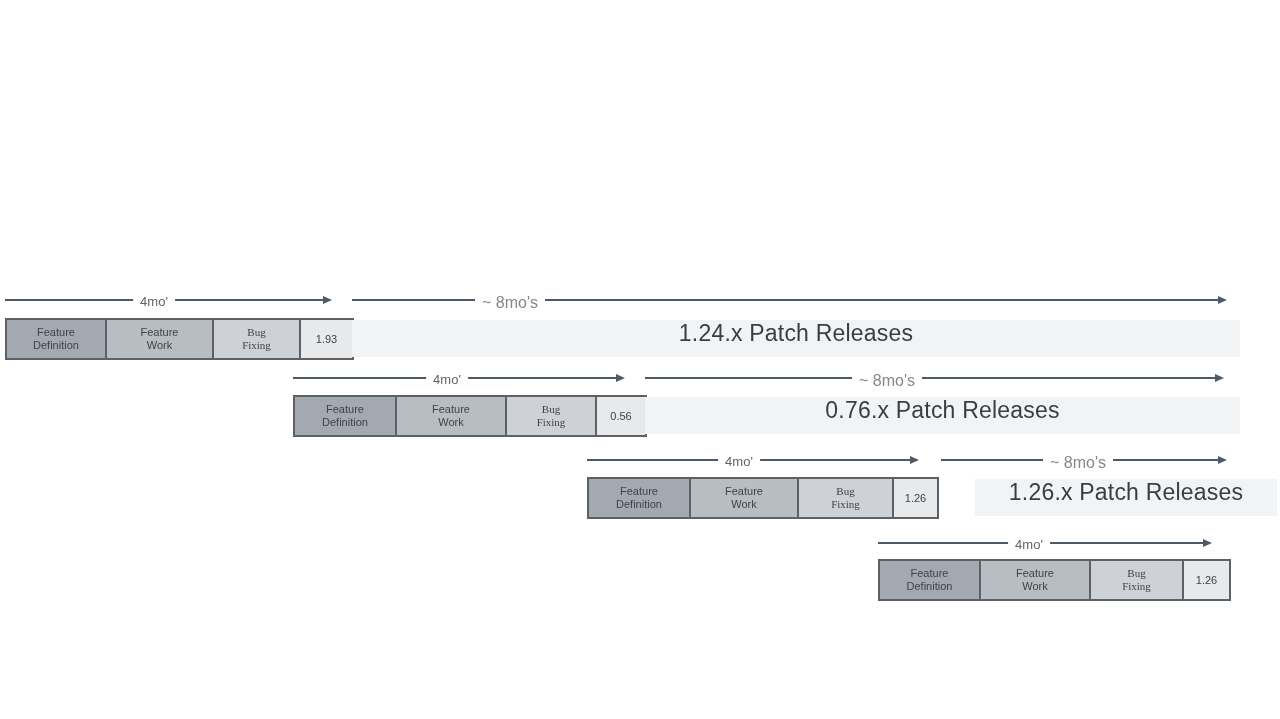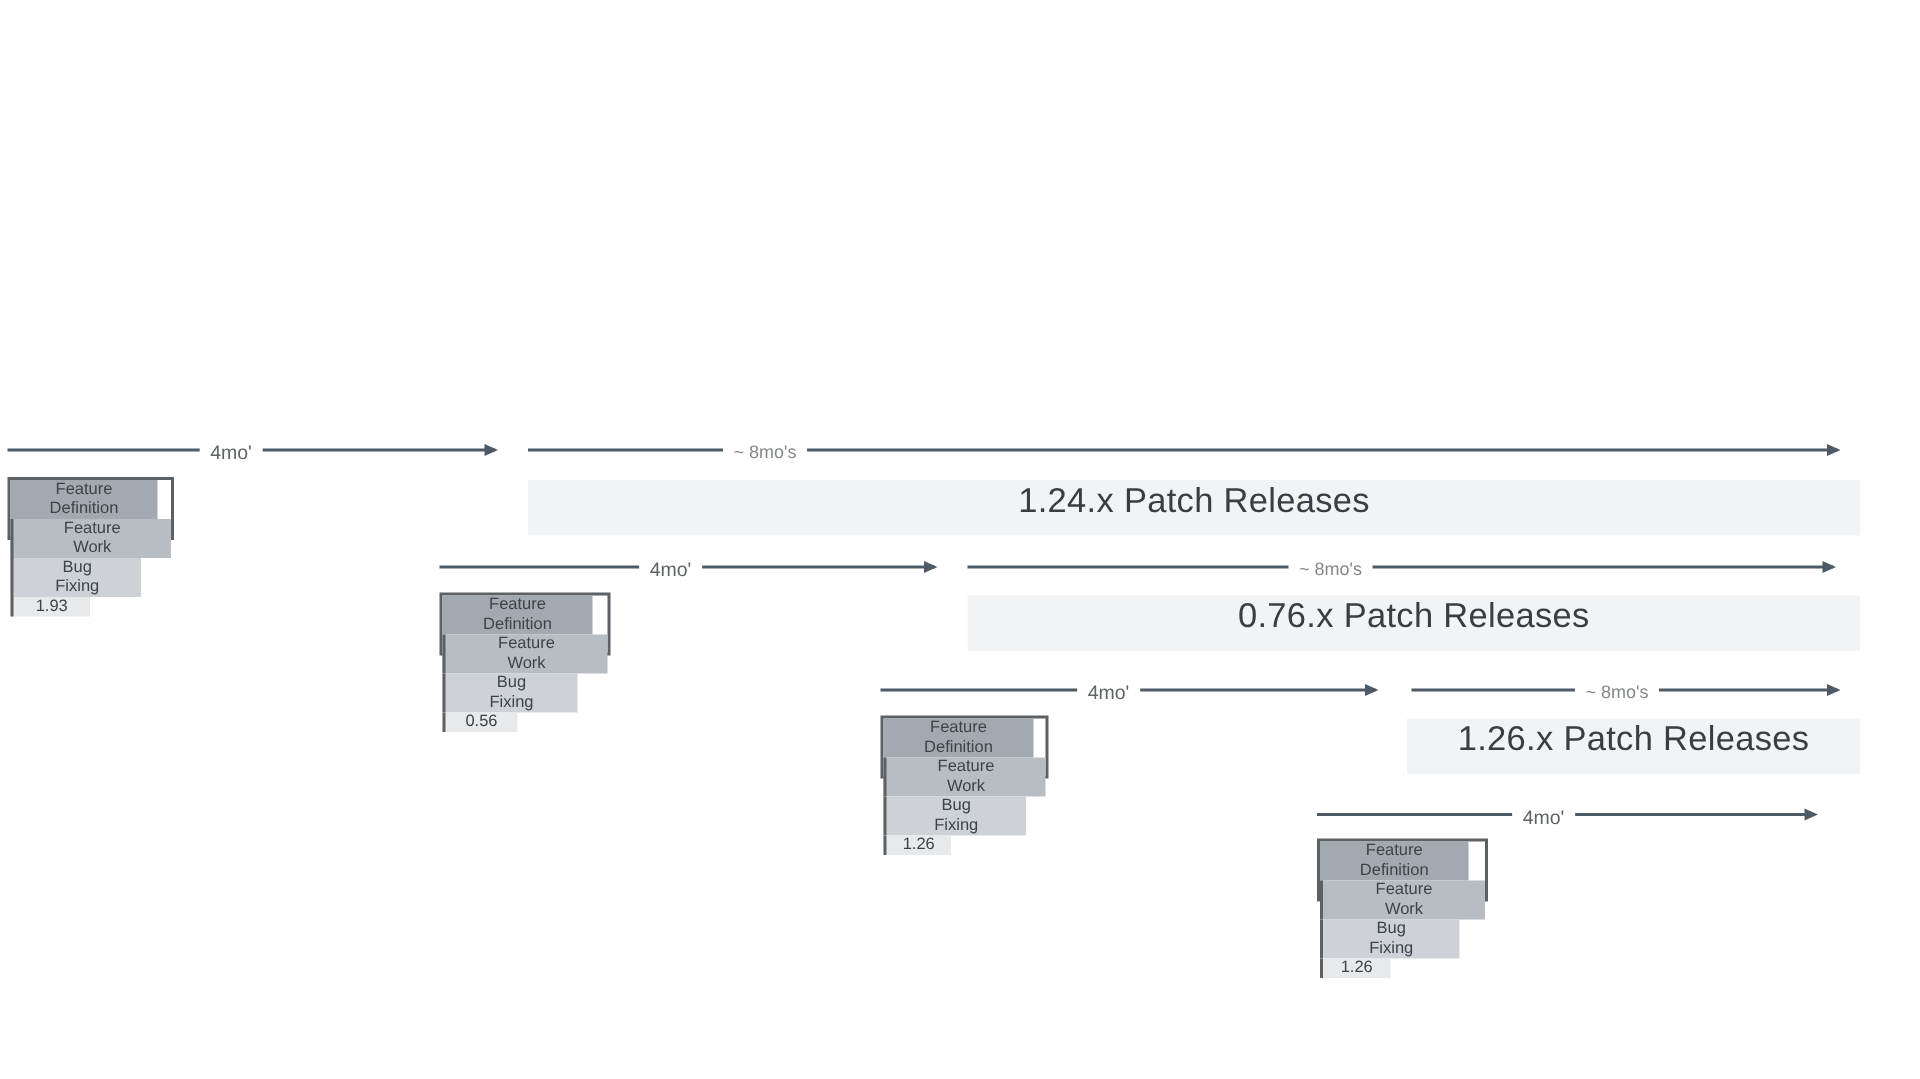--- a/index.html
+++ b/index.html
@@ -22,40 +22,40 @@
     border-top:4px solid transparent;
     border-bottom:4px solid transparent;
   }
   .arrow-label{
     position:absolute;top:-7px;
     transform:translateX(-50%);
     background:#ffffff;padding:0 7px;
     white-space:nowrap;
   }
   .label-4mo{font-size:13px;color:var(--label-4mo,#5f6468);}
-  .label-8mo{font-size:12px;color:var(--label-8mo,#84888c);}
+  .label-8mo{font-size:16px;color:var(--label-8mo,#84888c);}
   
   .phases{
     position:absolute;display:flex;
     border:2px solid var(--box-border,#5c6165);
-    box-sizing:border-box;height:42px;flex-direction:column;
+    box-sizing:border-box;height:42px;
   }
   .phase{
     display:flex;flex-direction:column;justify-content:center;
     align-items:center;text-align:center;
     border-left:2px solid var(--box-border,#5c6165);
     box-sizing:border-box;
     font-size:11px;line-height:13px;
     color:var(--box-text,#3e4347);
   }
   .phase:first-child{border-left:none;}
   .phase span{display:block;}
   .fd{background:var(--feature-definition,#a2a9b0);}
   .fw{background:var(--feature-work,#b7bdc3);}
-  .bf{background:var(--bug-fixing,#ced2d6);}
+  .bf{background:var(--bug-fixing,#ced2d6);font-family:Liberation Serif, serif;}
   .ver{background:var(--version-box,#e7e9eb);}
   
   .patch-bar{
     position:absolute;height:37px;
     background:var(--patch-bar,#f1f3f4);
     display:flex;align-items:flex-start;justify-content:center;
   }
   .patch-bar span{
     font-size:23px;color:var(--patch-text,#3a3e42);
     letter-spacing:0.2px;white-space:nowrap;
@@ -141,21 +141,21 @@
           <span>Work</span>
       </div>
       <div class="phase bf" style="width:95px">
         <span>Bug</span>
           <span>Fixing</span>
       </div>
       <div class="phase ver" style="width:45px">
         <span>1.26</span>
       </div>
     </div>
-    <div class="patch-bar" style="left:938px;top:438px;width:302px">
+    <div class="patch-bar" style="left:975px;top:438px;width:302px">
       <span>1.26.x Patch Releases</span>
     </div>
   </div>
 
   <div>
     <div class="arrow" style="left:878px;top:501px;width:332px">
       <span class="arrow-label label-4mo" style="left:151px">4mo'</span>
     </div>
     <div class="phases" style="left:878px;top:518px">
       <div class="phase fd" style="width:99px">

